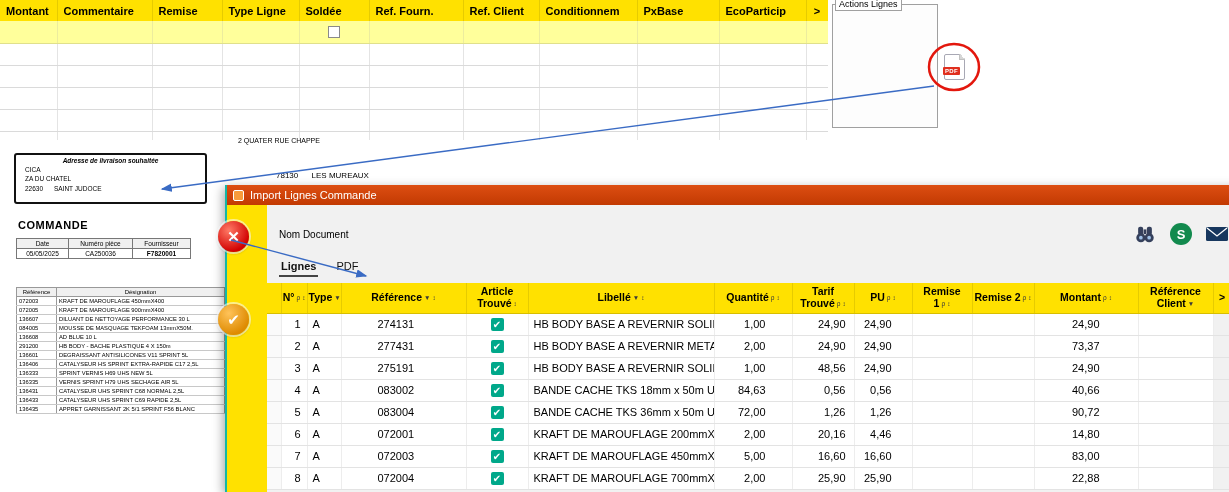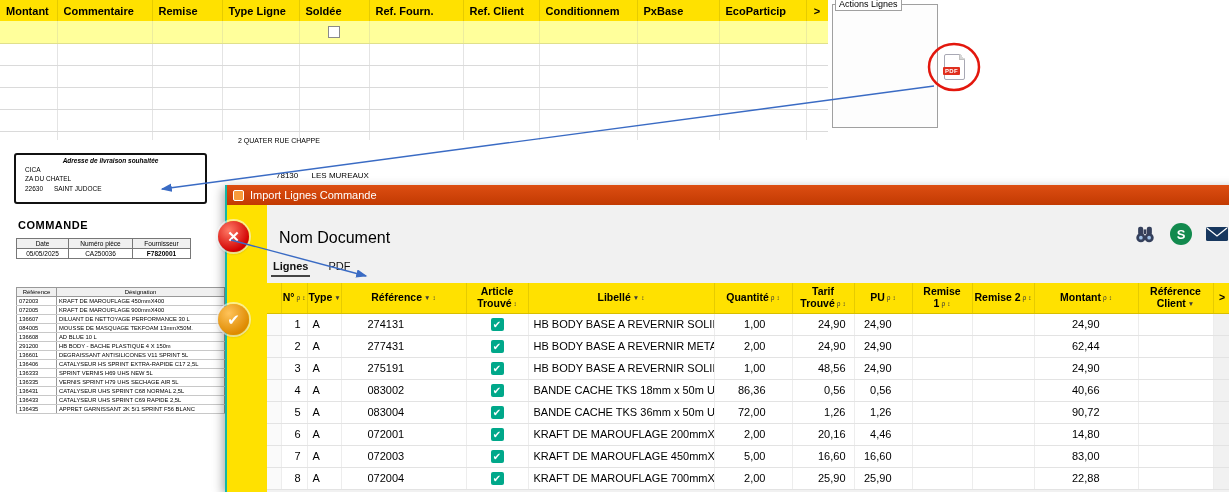--- a/index.html
+++ b/index.html
@@ -43,41 +43,41 @@
   .titlebar{height:20px;background:linear-gradient(#DD4E12,#C23A02);display:flex;align-items:center;gap:6px;padding:0 6px;color:#fff;font-size:11px}
   .appicon{width:11px;height:11px;border:1px solid #fff;border-radius:2px;background:#F89C3A;flex:none}
   .winbtns{margin-left:auto;display:flex;gap:26px;margin-right:18px;align-items:center}
   .wbtn{font-size:10px;color:#fff;line-height:20px;cursor:default}
   .dlgbody{display:flex;height:287px}
   .sidebar{width:40px;background:#FFE100;position:relative;flex:none}
   .btn-cancel,.btn-validate{position:absolute;left:-9px;width:31px;height:31px;border-radius:50%;display:flex;align-items:center;justify-content:center;color:#fff;box-shadow:0 0 0 2px rgba(255,255,255,.55),0 1px 3px rgba(0,0,0,.4)}
   .btn-cancel{top:16px;background:radial-gradient(circle at 35% 30%,#FF7A66,#D10000 72%);font-size:15px;font-weight:bold}
   .btn-validate{top:99px;background:radial-gradient(circle at 35% 30%,#FFC35A,#DE8A00 72%);font-size:15px}
   .content{flex:1;background:#F1F1F1;position:relative;overflow:hidden}
-  .doclabel{position:absolute;left:12px;top:24px;font-size:16px}
+  .doclabel{position:absolute;left:12px;top:24px;font-size:10px}
   .docinput{position:absolute;left:103px;top:19px;width:737px;height:20px;background:#fff;border:1px solid #29A3C4;display:flex;align-items:center;padding:0 3px;font-size:11px}
   .docinput .selx{background:#2E7CC6;color:#fff;padding:1px 2px}
   .ico{position:absolute;top:17px;width:24px;height:24px;display:flex;align-items:center;justify-content:center}
   .ico.binoc{left:866px}
   .ico.sp{left:902px}
   .ico.env{left:938px}
   .spbadge{width:22px;height:22px;border-radius:50%;background:#128A4E;color:#fff;font-size:13px;font-weight:bold;display:flex;align-items:center;justify-content:center}
-  .tabs{position:absolute;left:4px;top:55px;display:flex;gap:16px}
+  .tabs{position:absolute;left:12px;top:55px;display:flex;gap:16px}
   .tab{font-size:11px;padding:0 2px 3px;color:#111}
   .tab-active{font-weight:bold;border-bottom:2px solid #444}
   table.g{position:absolute;left:0;top:78px;border-collapse:collapse;table-layout:fixed;width:964px}
   .g th{background:#FFE100;border-right:1px solid #E6CB00;border-bottom:1px solid #D8BE00;font-size:10.5px;font-weight:bold;text-align:center;vertical-align:middle;padding:1px;height:30px;line-height:1.12;overflow:hidden}
   .fi{font-size:6.5px;color:#3A3A3A;margin-left:2px;vertical-align:middle;font-weight:normal}
   .g td{height:22px;background:#fff;border-right:1px solid #EDEDED;border-bottom:1px solid #E3E3E3;font-size:11px;padding:0 5px;white-space:nowrap;overflow:hidden}
   .g td.mk{background:#FAFAFA}
   .g td.scb{background:#F1F1F1;border-left:1px solid #DCDCDC}
   .g td.num{text-align:right;padding-right:20px}
   .g td.q{padding-right:26px}
   .g td.m{padding-right:38px}
-  .g td.refcell{padding-left:26px}
+  .g td.refcell{padding-left:36px}
   .g td.ctr{text-align:center}
   .cbx{display:inline-block;width:13px;height:13px;border-radius:2px;background:#00A88A;color:#fff;font-size:10px;line-height:13px;text-align:center;vertical-align:middle}
 
   
   .overlay{position:absolute;left:0;top:0;width:1229px;height:492px;z-index:40;pointer-events:none}
 </style>
 </head>
 <body>
 
 <div class="bg-grid">
@@ -427,21 +427,21 @@
               <td class="num" style="padding-right:6px">2</td>
               <td>A</td>
               <td class="refcell">277431</td>
               <td class="ctr"><span class="cbx">✔</span></td>
               <td>HB BODY BASE A REVERNIR METALLISEE 7</td>
               <td class="num q">2,00</td>
               <td class="num" style="padding-right:8px">24,90</td>
               <td class="num">24,90</td>
               <td></td>
               <td></td>
-              <td class="num m">62,44</td>
+              <td class="num m">73,37</td>
               <td></td>
               <td class="scb"></td>
             </tr>
 
             <tr>
               <td class="mk"></td>
               <td class="num" style="padding-right:6px">3</td>
               <td>A</td>
               <td class="refcell">275191</td>
               <td class="ctr"><span class="cbx">✔</span></td>
@@ -456,21 +456,21 @@
               <td class="scb"></td>
             </tr>
 
             <tr>
               <td class="mk"></td>
               <td class="num" style="padding-right:6px">4</td>
               <td>A</td>
               <td class="refcell">083002</td>
               <td class="ctr"><span class="cbx">✔</span></td>
               <td>BANDE CACHE TKS 18mm x 50m Unité = 1</td>
-              <td class="num q">86,36</td>
+              <td class="num q">84,63</td>
               <td class="num" style="padding-right:8px">0,56</td>
               <td class="num">0,56</td>
               <td></td>
               <td></td>
               <td class="num m">40,66</td>
               <td></td>
               <td class="scb"></td>
             </tr>
 
             <tr>

